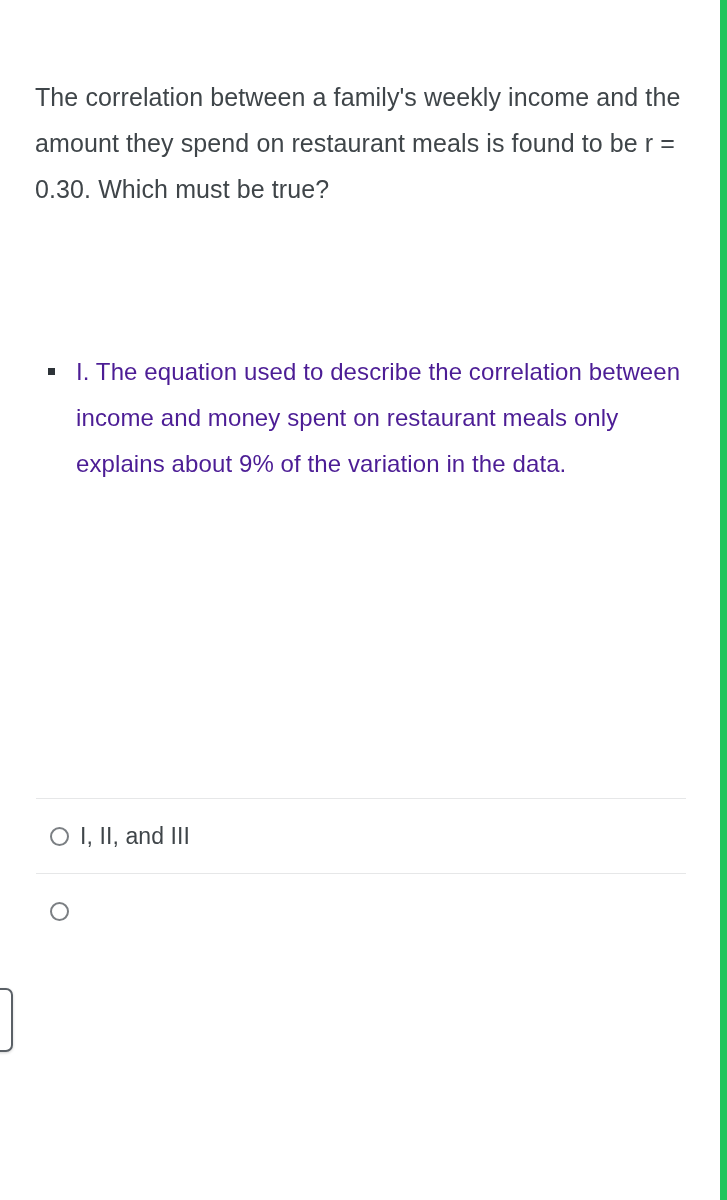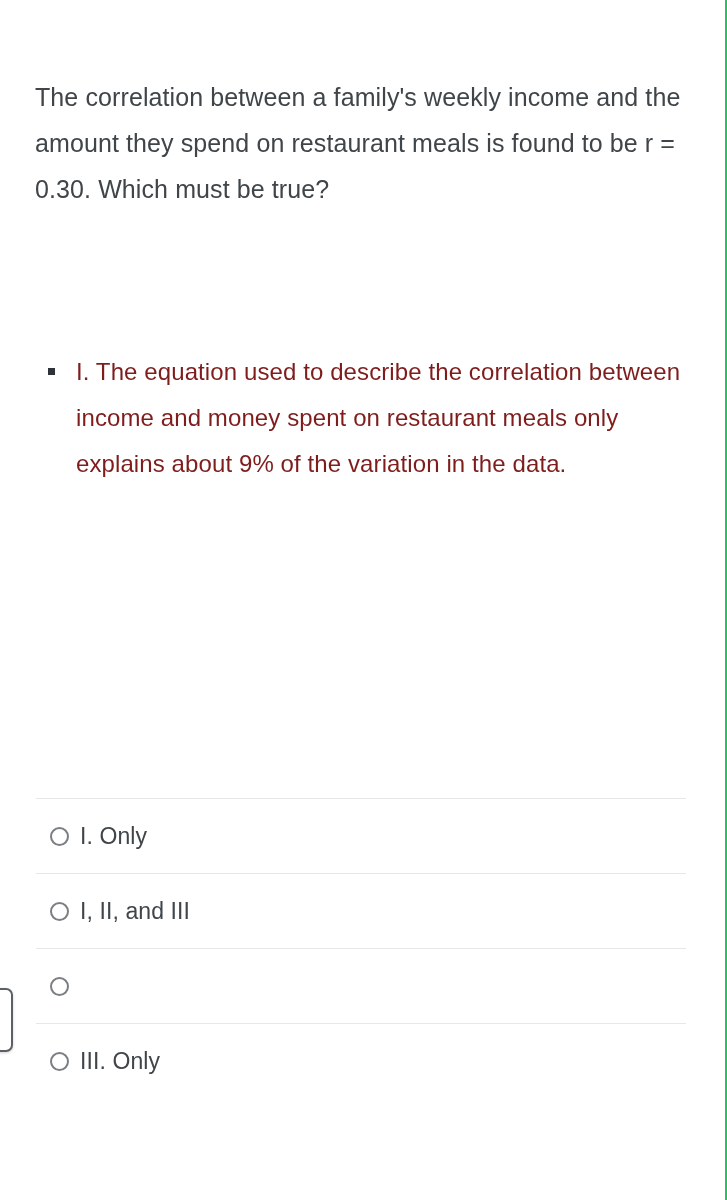--- a/index.html
+++ b/index.html
@@ -13,21 +13,21 @@
     font-family: "Liberation Sans", sans-serif;
     color: #3f4549;
     -webkit-font-smoothing: antialiased;
   }
 
   .page {
     position: relative;
     width: 727px;
     height: 1200px;
     box-sizing: border-box;
-    border-right: 2px solid #22c55e;
+    border-right: 7px solid #22c55e;
     background: #ffffff;
     overflow: hidden;
   }
 
   
   .stem {
     position: absolute;
     left: 35px;
     top: 74px;
     width: 650px;
@@ -47,21 +47,21 @@
     margin: 0;
     padding: 0;
     list-style: none;
   }
   .statement {
     position: relative;
     padding-left: 30px;
     margin-bottom: 0px;
     font-size: 24px;
     line-height: 46px;
-    color: #7f1d1d;
+    color: #4c1d95;
     letter-spacing: 0.1px;
   }
   .bullet-square {
     position: absolute;
     left: 2px;
     top: 19px;
     width: 7px;
     height: 7px;
     background: #2d3338;
   }
@@ -125,37 +125,29 @@
 
   <ul class="statements">
     <li class="statement">
       <span class="bullet-square"></span>
       <span class="statement-text">I.  The equation used to describe the correlation between income and money spent on restaurant meals only explains about 9% of the variation in the data.</span>
     </li>
   </ul>
 
   <div class="options">
 
-    <div class="option-row">
-      <span class="radio"></span>
-      <span class="option-label">I. Only</span>
-    </div>
 
     <div class="option-row">
       <span class="radio"></span>
       <span class="option-label">I, II, and III</span>
     </div>
 
 
     <div class="option-row">
       <span class="radio"></span>
     </div>
 
-    <div class="option-row">
-      <span class="radio"></span>
-      <span class="option-label">III. Only</span>
-    </div>
 
   </div>
 
   <div class="edge-widget"></div>
 
 </div>
 
 </body></html>

